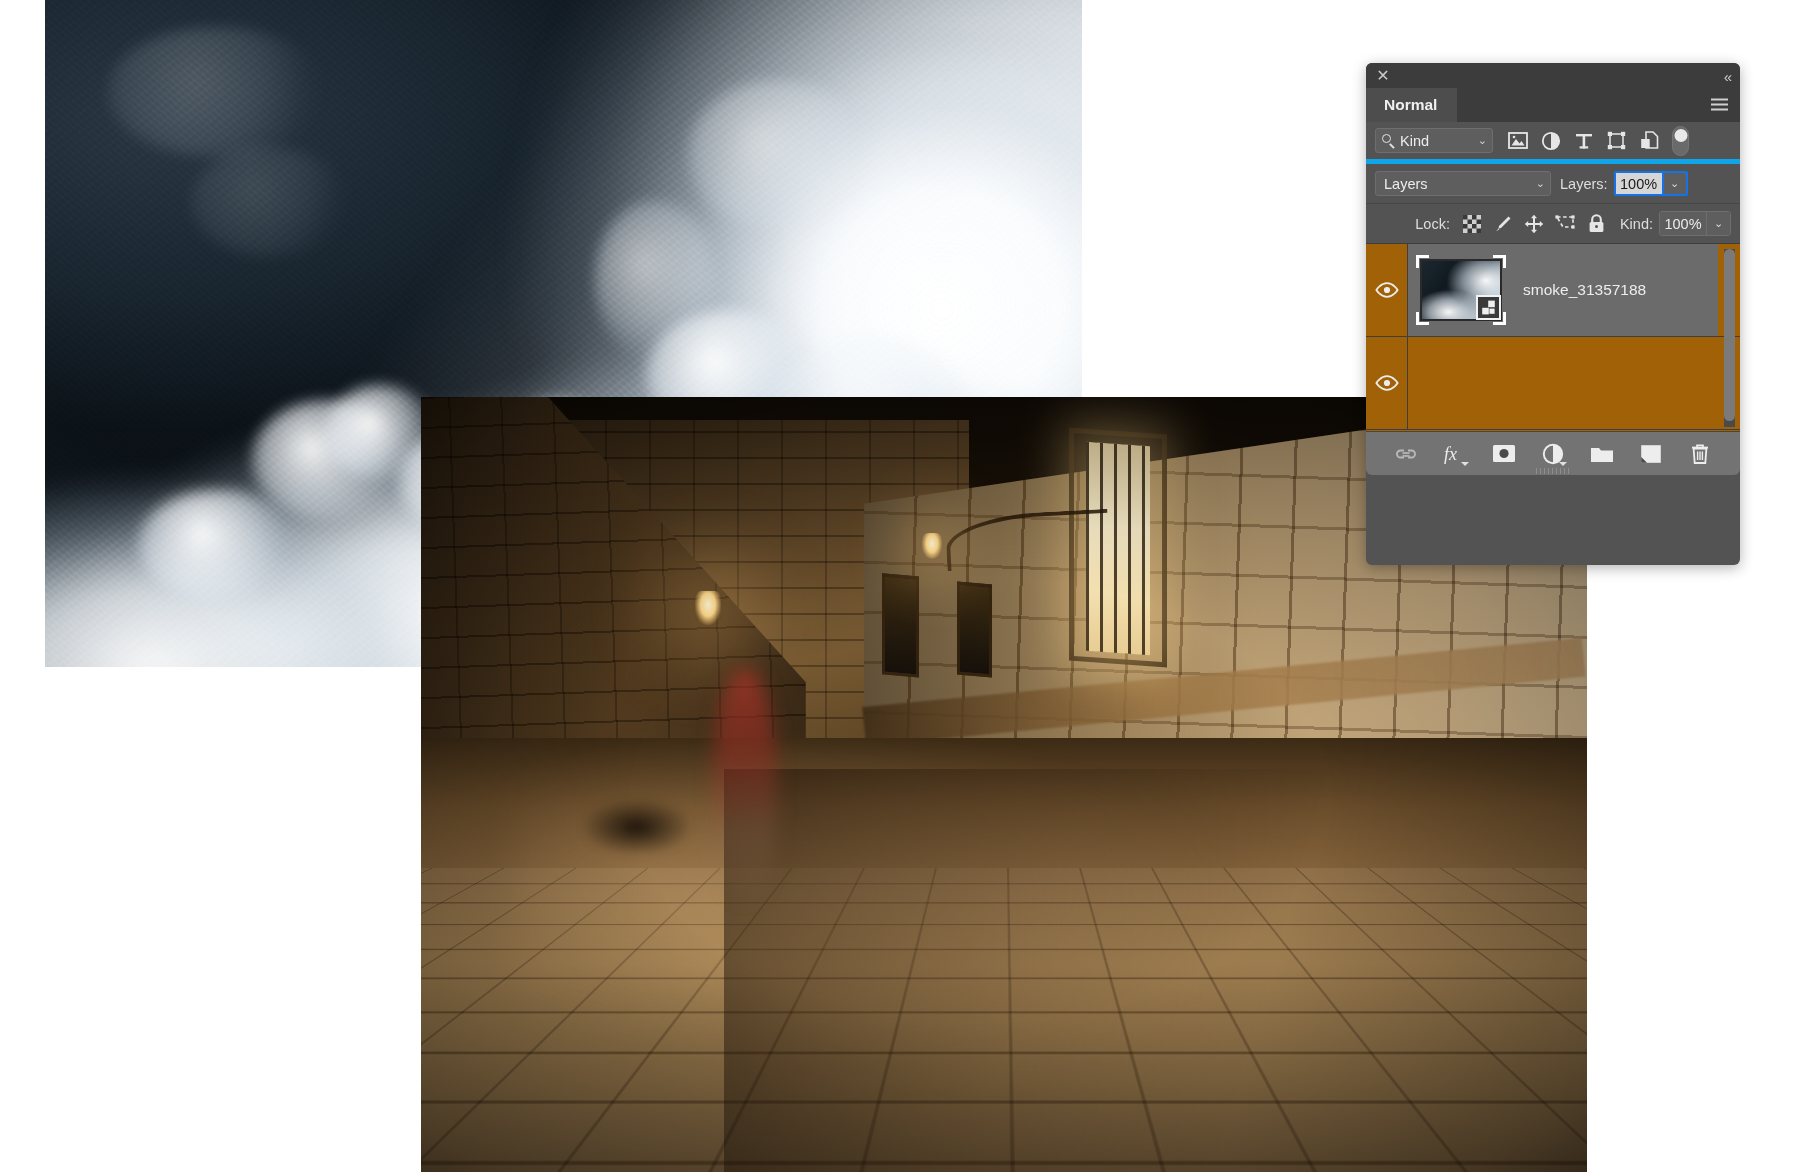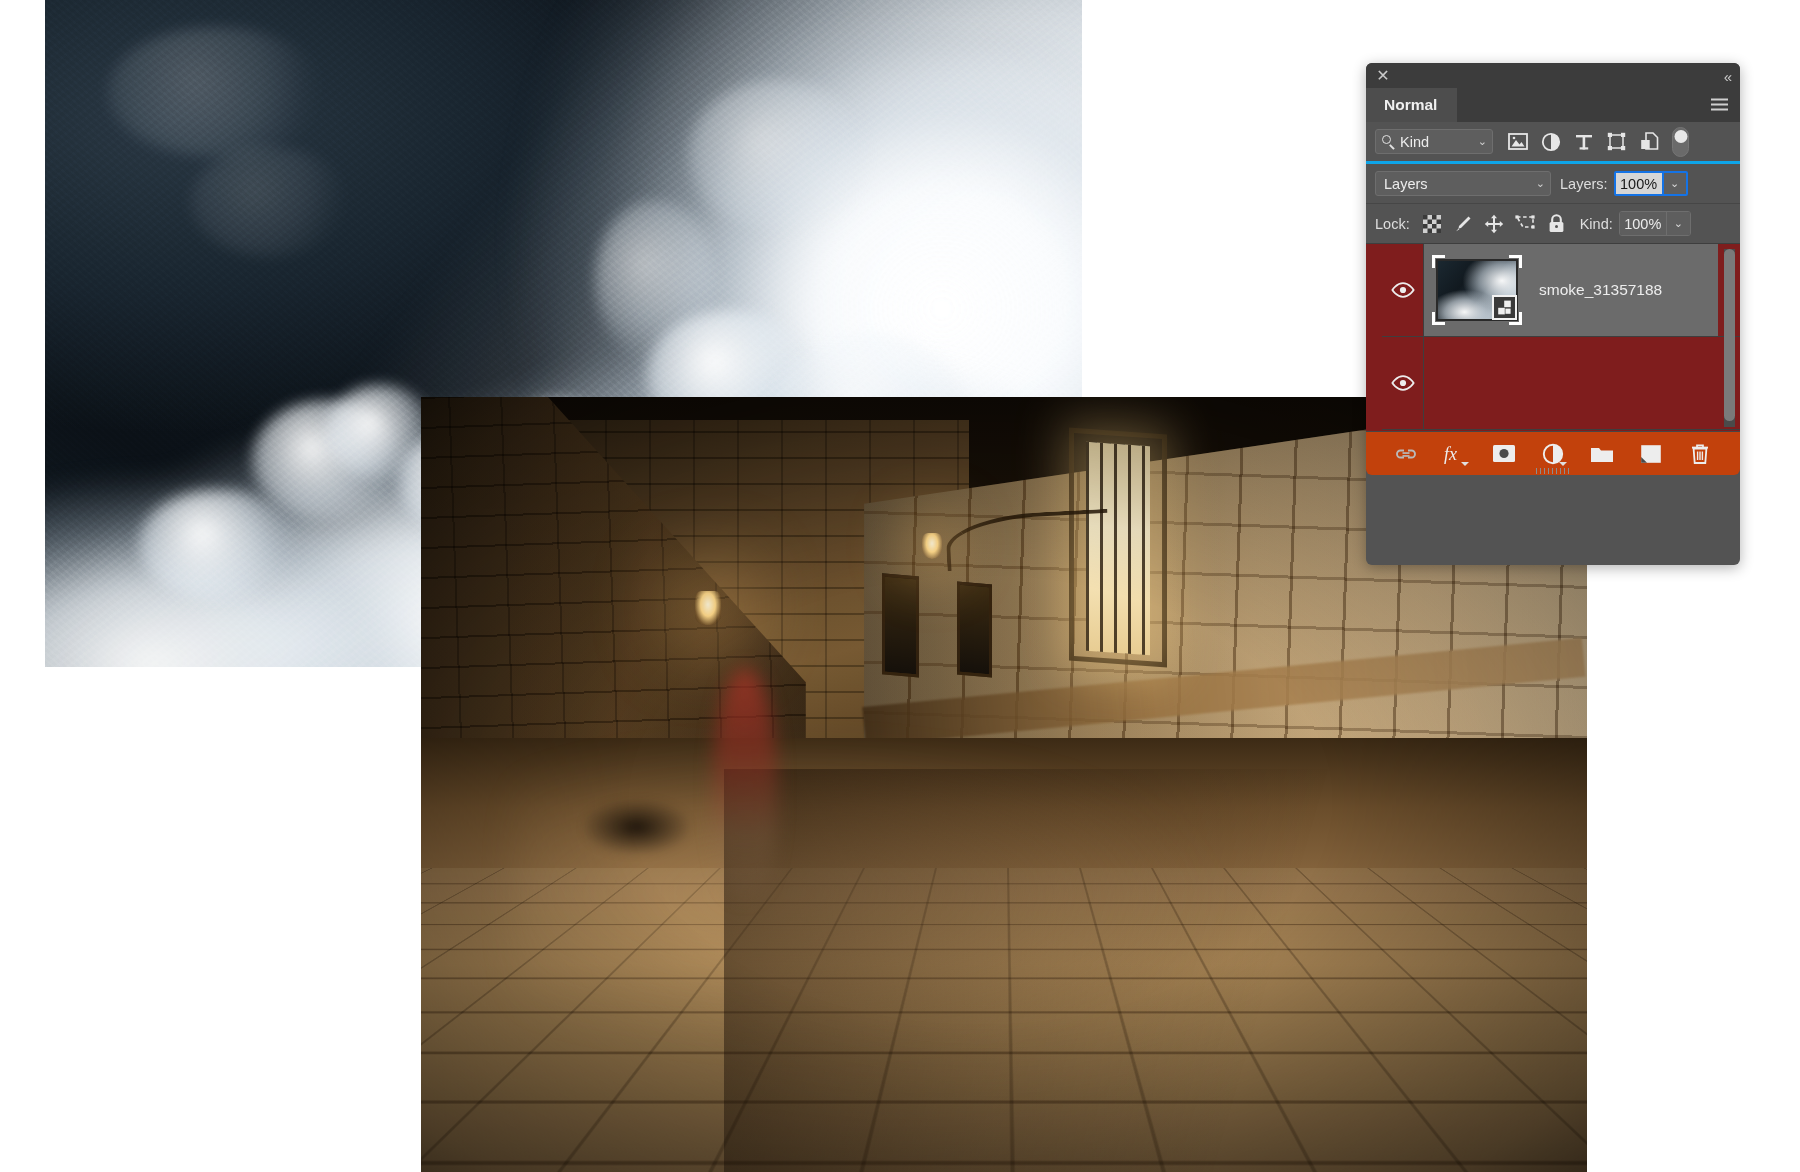--- a/index.html
+++ b/index.html
@@ -375,21 +375,21 @@
     margin-bottom: 3px;
   }
 
   .filter-row {
     height: 42px;
     background: #535353;
     display: flex;
     align-items: center;
     padding: 0 9px 0 9px;
     gap: 0;
-    border-bottom: 3px solid #0ea5e9;
+    border-bottom: 5px solid #0ea5e9;
   }
   .kind-select {
     width: 118px;
     height: 25px;
     background: #5e5e5e;
     border: 1px solid #6e6e6e;
     border-radius: 3px;
     display: flex;
     align-items: center;
     padding: 0 5px 0 6px;
@@ -485,20 +485,21 @@
     border-left: 2px solid #1473e6;
     cursor: pointer;
   }
 
   .lock-row {
     height: 39px;
     background: #535353;
     display: flex;
     align-items: center;
     padding: 0 9px;
+    justify-content: flex-end;
   }
   .lock-label { font-size: 14.5px; color: #dedede; }
   .lock-icons { display: flex; align-items: center; margin-left: 7px; }
   .lkicon {
     width: 31px; height: 26px;
     display: flex; align-items: center; justify-content: center;
     cursor: pointer;
   }
   .fill-label { margin-left: 8px; font-size: 14.5px; color: #dedede; }
   .fill-box {
@@ -522,24 +523,23 @@
     background: #5e5e5e;
     border-left: 1px solid #6e6e6e;
     display: flex; align-items: center; justify-content: center;
     color: #dcdcdc; font-size: 11px;
     cursor: pointer;
   }
 
   .layer-list {
     position: relative;
     height: 188px;
-    background: #7f1d1d;
+    background: #a16207;
     border-top: 1px solid #3e3e3e;
     overflow: hidden;
-    padding-left: 16px;
   }
   .layer-row {
     position: relative;
     height: 93px;
     display: flex;
     align-items: center;
     border-bottom: 1px solid #3e3e3e;
     cursor: pointer;
   }
   .layer-row .eye-cell {
@@ -616,21 +616,21 @@
   .list-scrollbar .thumbbar {
     position: absolute;
     left: 0; top: 0;
     width: 11px; height: 172px;
     background: #7a7a7a;
     border-radius: 6px;
   }
 
   .panel-footer {
     height: 44px;
-    background: #c2410c;
+    background: #737373;
     border-top: 1px solid #464646;
     border-radius: 0 0 6px 6px;
     display: flex;
     align-items: center;
     justify-content: center;
     gap: 19px;
     position: relative;
   }
   .fbtn {
     width: 30px; height: 30px;

